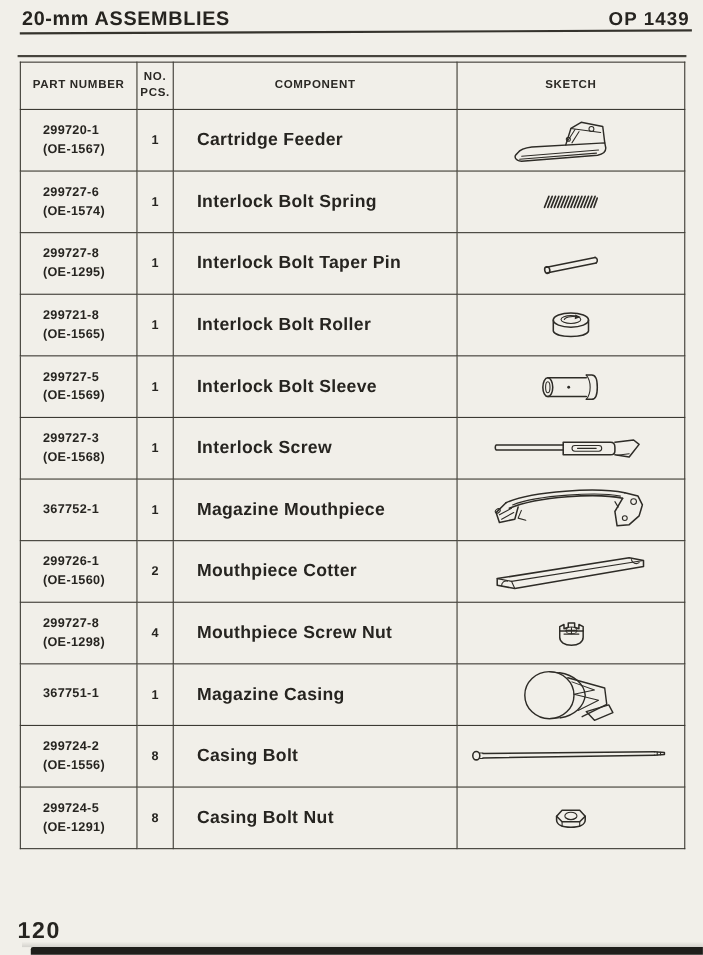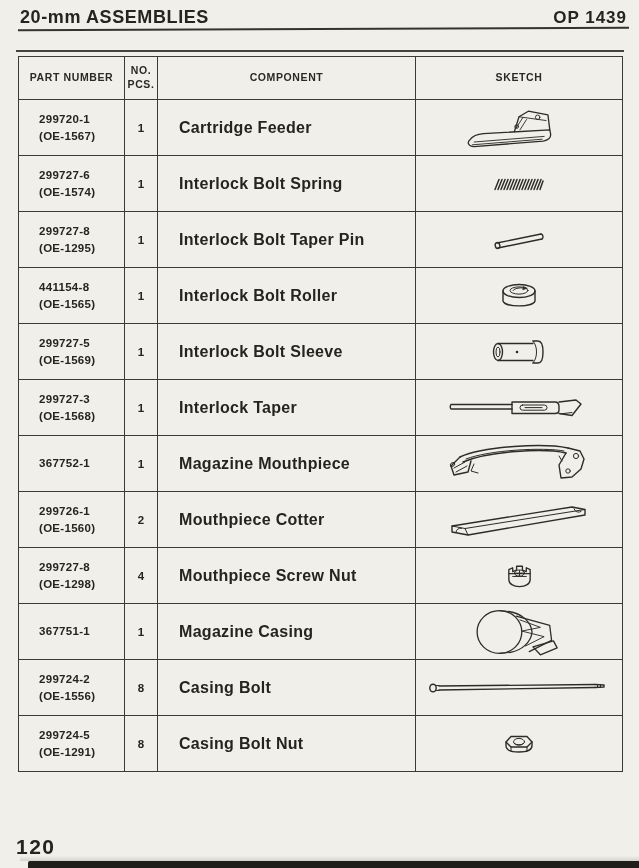--- a/index.html
+++ b/index.html
@@ -131,21 +131,21 @@
     <path d="M9,16 L53,7"></path>
     <path d="M10,21 L54,12"></path>
     <path d="M53,7 C55.5,7.5 55.5,11 54,12"></path>
     <ellipse cx="9.5" cy="18.5" rx="2.3" ry="3" transform="rotate(-13 9.5 18.5)"></ellipse>
   </svg></span>
     </td>
   </tr>
         <tr>
     <td class="part">
       <div class="part-inner">
-        <div>441154-8</div>
+        <div>299721-8</div>
         <div>(OE-1565)</div>
       </div>
     </td>
     <td class="pcs">1</td>
     <td class="comp">
       <div class="comp-inner">Interlock Bolt Roller</div>
     </td>
     <td class="sketch">
       <span><svg class="sk" width="50" height="34" viewBox="0 0 50 34">
     <ellipse cx="25" cy="12" rx="16" ry="6.5"></ellipse>
@@ -180,21 +180,21 @@
   </tr>
         <tr>
     <td class="part">
       <div class="part-inner">
         <div>299727-3</div>
         <div>(OE-1568)</div>
       </div>
     </td>
     <td class="pcs">1</td>
     <td class="comp">
-      <div class="comp-inner">Interlock Taper</div>
+      <div class="comp-inner">Interlock Screw</div>
     </td>
     <td class="sketch">
       <span><svg class="sk" width="142" height="27" viewBox="0 0 142 27">
     <path d="M3,10.5 L64,10.5 M3,15 L64,15 M3,10.5 C2,11.5 2,14 3,15"></path>
     <path d="M64,8 L107,8 C110,8 111,9.5 111,12.5 L111,16 C111,18.5 110,19.5 107,19.5 L64,19.5 L64,8 Z"></path>
     <rect class="thin" x="72" y="11" width="27" height="5.2" rx="2.6"></rect>
     <path class="thin" d="M77,13.6 L94,13.6"></path>
     <path d="M111,8 L128,6 L133,10 L124,21.5 L111,19.5"></path>
     <path class="thin" d="M113,19.8 L124,18.5"></path>
   </svg></span>

